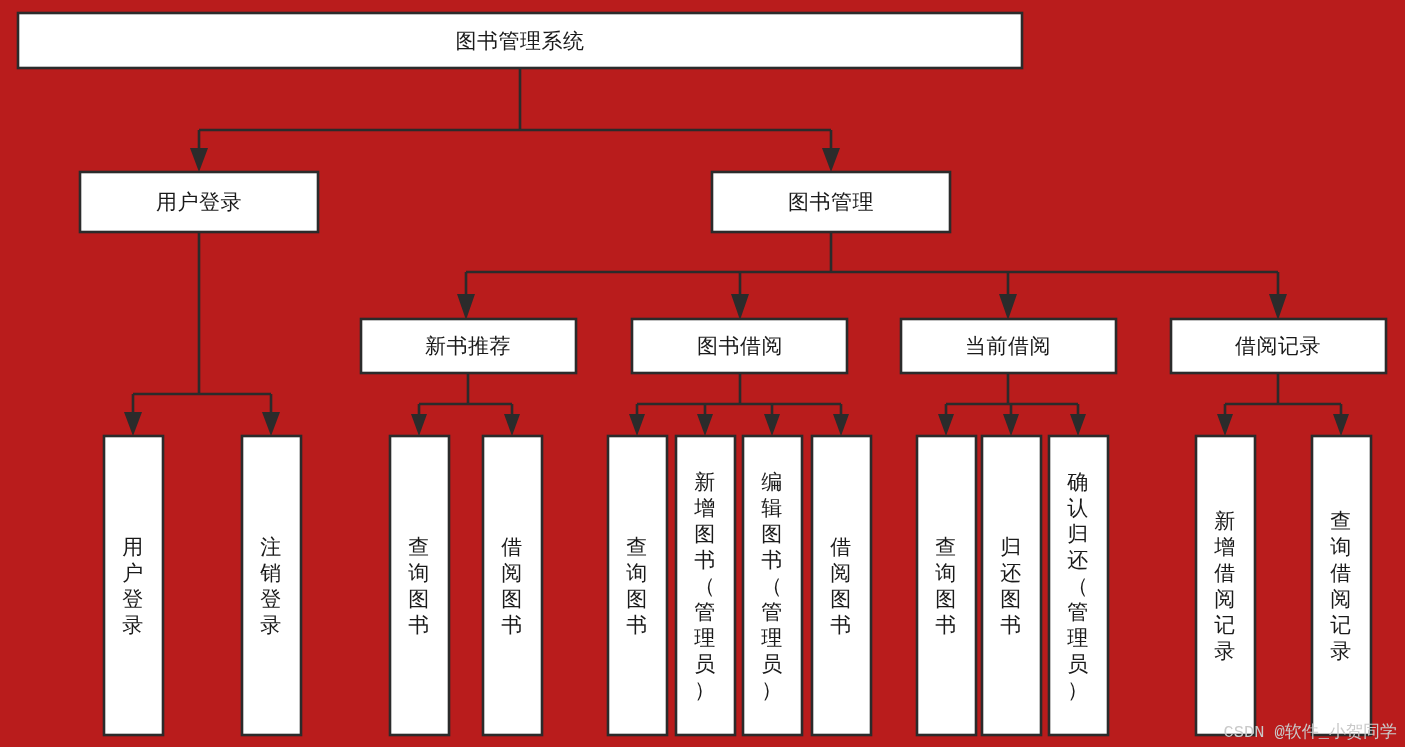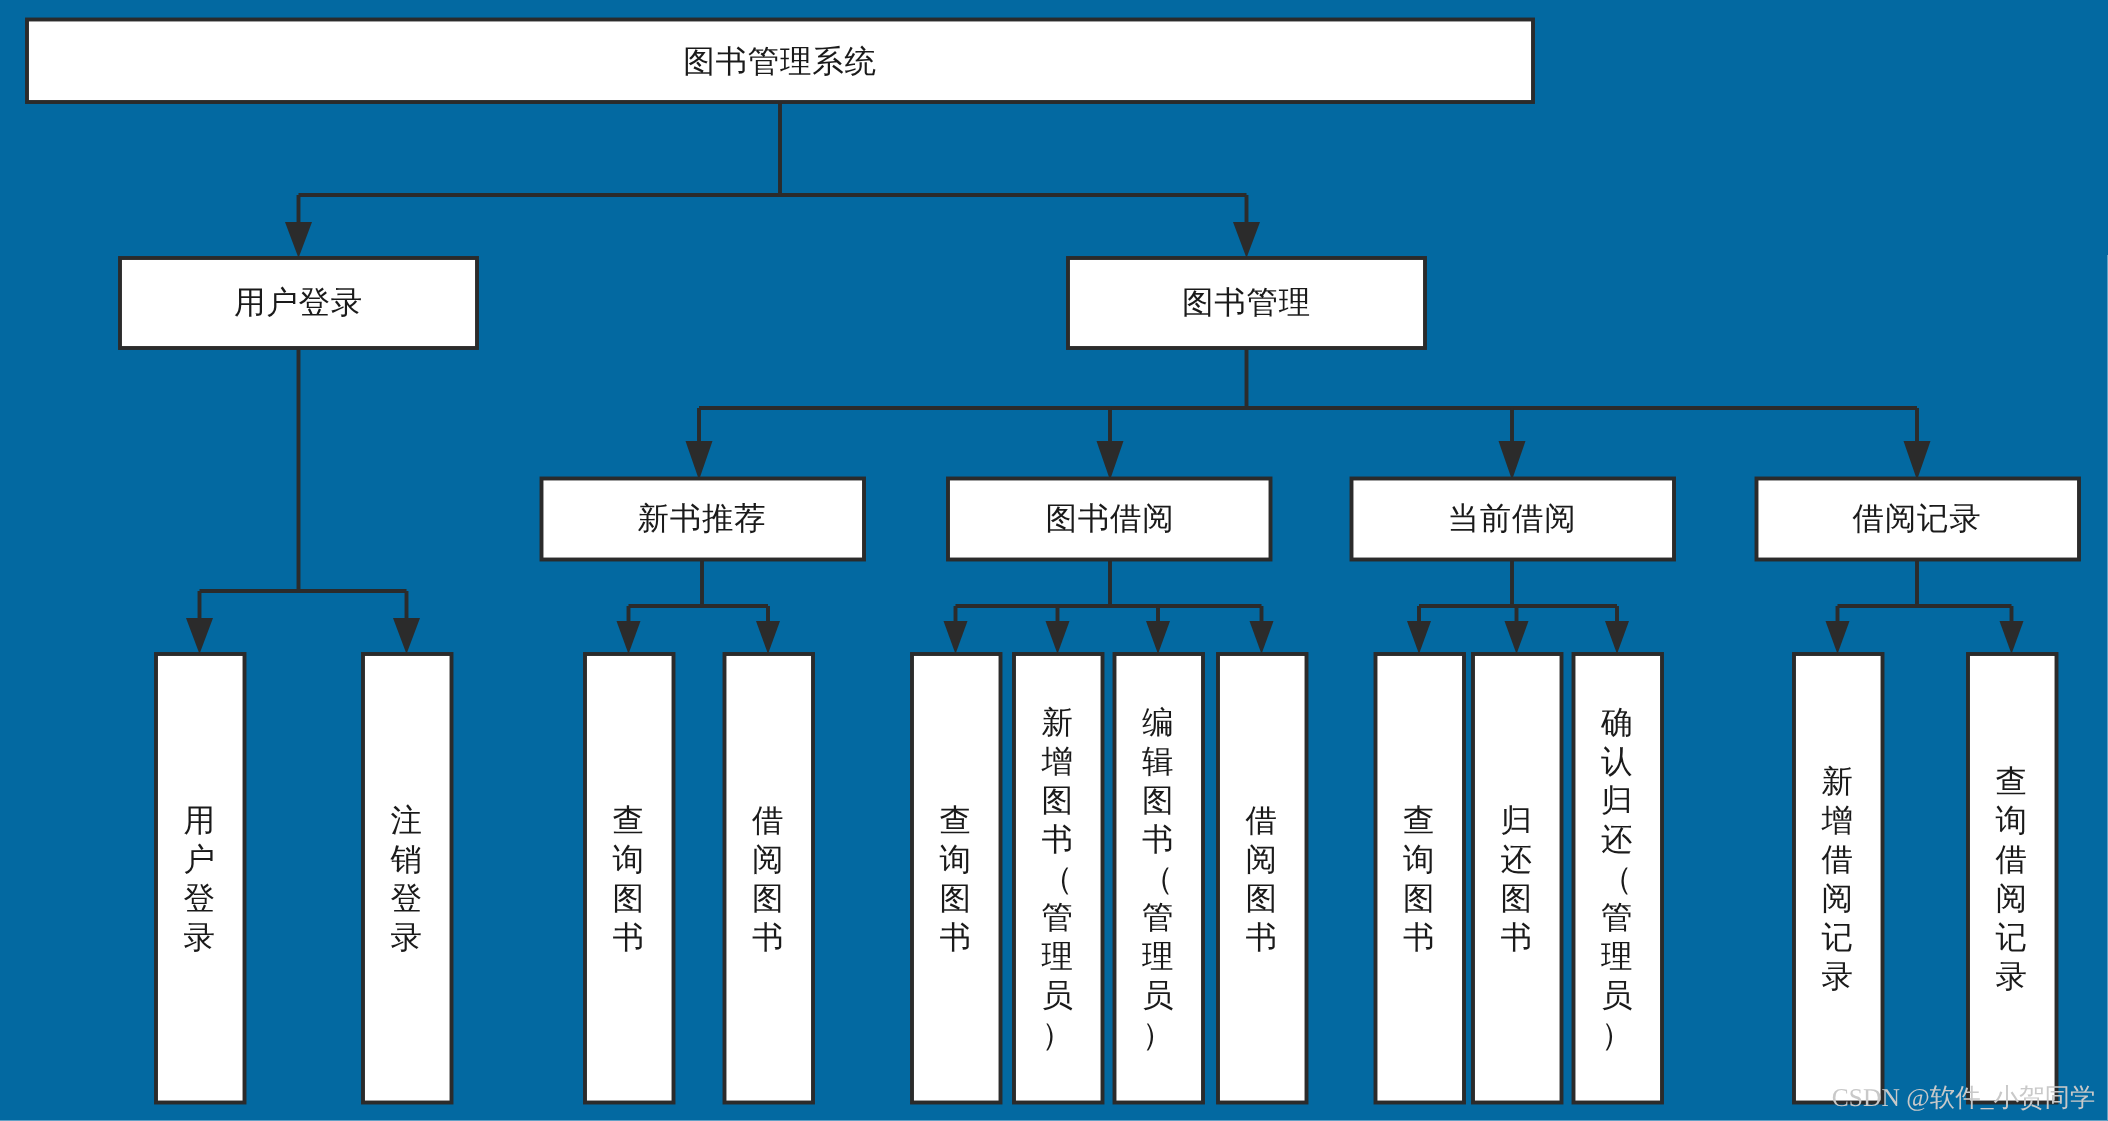--- a/index.html
+++ b/index.html
@@ -10,21 +10,21 @@
   body {
     width: 1405px;
     height: 747px;
     font-family: "DejaVu Sans", "Liberation Sans", sans-serif;
     overflow: hidden;
   }
   #diagram-root {
     position: relative;
     width: 1405px;
     height: 747px;
-    background: #0369a1;
+    background: #b91c1c;
   }
   svg#tree-svg {
     position: absolute;
     left: 0;
     top: 0;
     width: 1405px;
     height: 747px;
     display: block;
   }
   .node-box {
@@ -54,21 +54,21 @@
     stroke-linecap: butt;
   }
   .arrow-head {
     fill: #2b2b2b;
     stroke: none;
   }
   .watermark-text {
     position: absolute;
     right: 8px;
     bottom: 4px;
-    font-family: Liberation Serif, serif;
+    font-family: Liberation Mono, monospace;
     font-size: 17px;
     color: #c9c9c9;
     white-space: nowrap;
     user-select: none;
   }
 </style>
 </head>
 <body>
 
 <div id="diagram-root">

